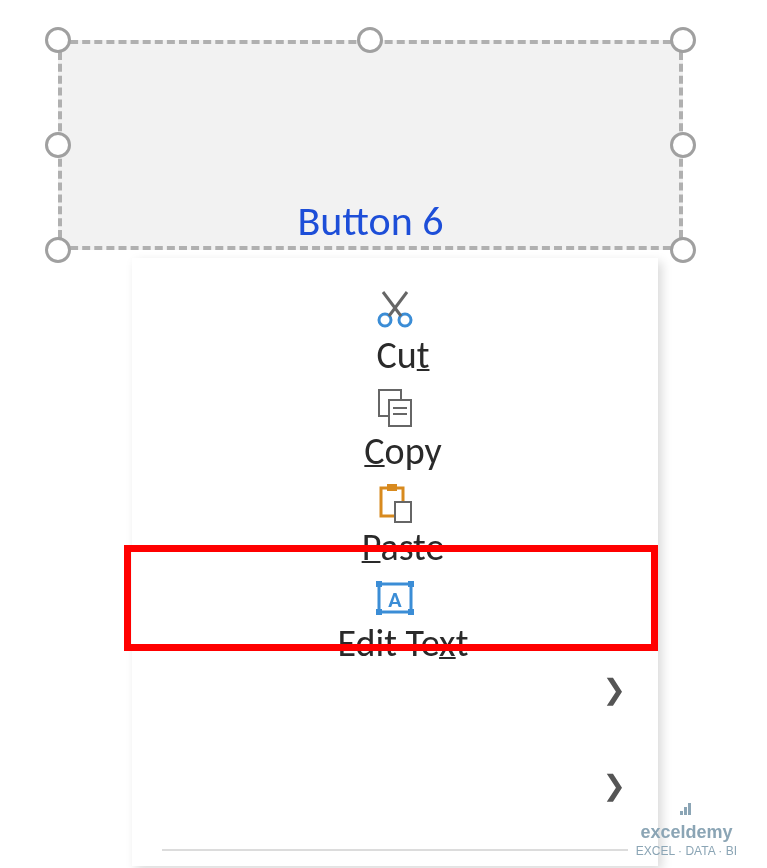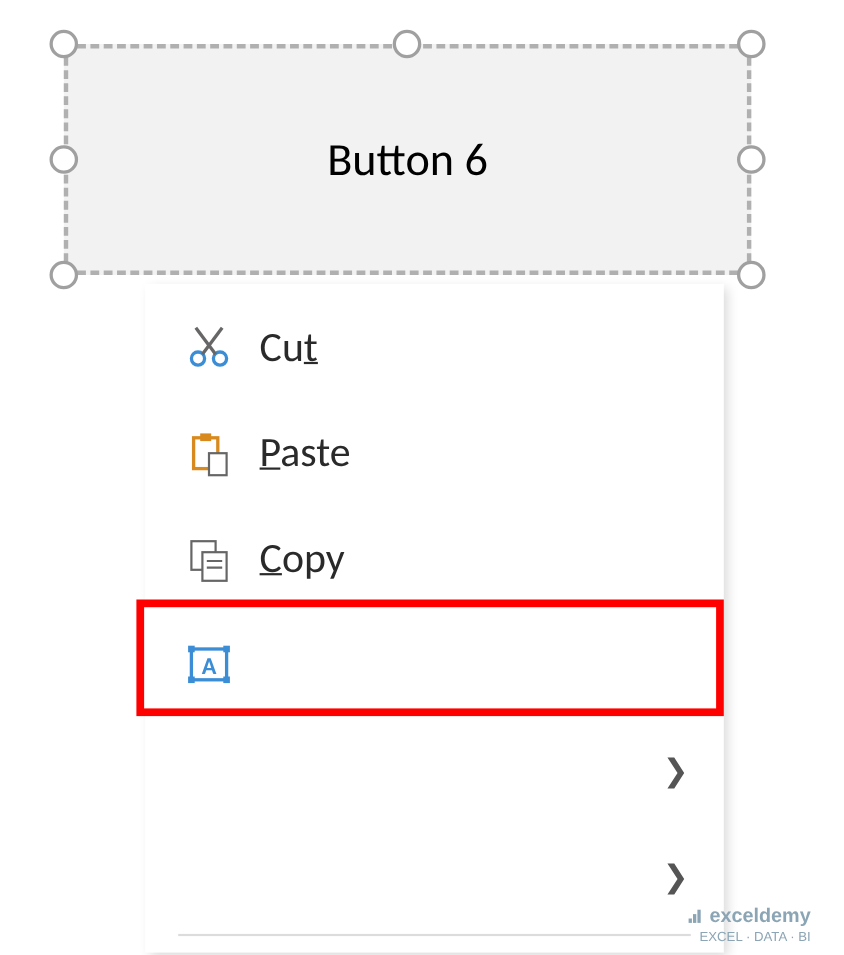--- a/index.html
+++ b/index.html
@@ -21,24 +21,24 @@
     }
     .control-button {
       position: absolute;
       left: 58px;
       top: 40px;
       width: 625px;
       height: 210px;
       background: #f2f2f2;
       border: 4px dashed #b0b0b0;
       display: flex;
-      align-items: center;
+      align-items: flex-end;
       justify-content: center;
       font-size: 42px;
-      color: #000000;
+      color: #1d4ed8;
     }
     .selection-handle {
       position: absolute;
       width: 26px;
       height: 26px;
       background: white;
       border: 3px solid #a0a0a0;
       border-radius: 50%;
       transform: translate(-50%, -50%);
     }
@@ -50,20 +50,21 @@
       background: white;
       box-shadow: 4px 4px 10px rgba(0,0,0,0.15);
       padding: 10px 0;
     }
     .menu-item {
       display: flex;
       align-items: center;
       padding: 20px 28px 20px 28px;
       position: relative;
       height: 96px;
+      flex-direction: column;
     }
     .menu-icon-slot {
       width: 60px;
       display: flex;
       justify-content: center;
       align-items: center;
       flex-shrink: 0;
     }
     .menu-label {
       font-size: 38px;
@@ -105,20 +106,21 @@
       text-align: right;
       line-height: 1.2;
     }
     .watermark-top {
       font-size: 18px;
       font-weight: bold;
       display: flex;
       align-items: center;
       gap: 5px;
       justify-content: flex-end;
+      flex-direction: column;
     }
     svg { display: block; }
   </style>
 </head>
 <body>
 
 <div class="canvas">
 
   <div class="control-button">
     <span>Button 6</span>
@@ -142,51 +144,52 @@
           <line x1="16" y1="28" x2="34" y2="4" stroke="#666" stroke-width="3"></line>
           <line x1="28" y1="28" x2="10" y2="4" stroke="#666" stroke-width="3"></line>
         </svg>
       </span>
       <span class="menu-label">Cu<span class="underline-first">t</span></span>
     </div>
 
     <div class="menu-item">
       <span class="menu-icon-slot">
         <svg width="44" height="44" viewBox="0 0 44 44">
-          <rect x="8" y="8" width="22" height="28" fill="none" stroke="#d88a1e" stroke-width="3"></rect>
-          <rect x="14" y="4" width="10" height="7" fill="#d88a1e"></rect>
-          <rect x="22" y="22" width="16" height="20" fill="white" stroke="#666" stroke-width="2"></rect>
-        </svg>
-      </span>
-      <span class="menu-label"><span class="underline-first">P</span>aste</span>
-    </div>
-
-    <div class="menu-item">
-      <span class="menu-icon-slot">
-        <svg width="44" height="44" viewBox="0 0 44 44">
           <rect x="6" y="6" width="22" height="26" fill="none" stroke="#666" stroke-width="2"></rect>
           <rect x="16" y="16" width="22" height="26" fill="white" stroke="#666" stroke-width="2"></rect>
           <line x1="20" y1="24" x2="34" y2="24" stroke="#666" stroke-width="2"></line>
           <line x1="20" y1="30" x2="34" y2="30" stroke="#666" stroke-width="2"></line>
         </svg>
       </span>
       <span class="menu-label"><span class="underline-first">C</span>opy</span>
+    </div>
+
+    <div class="menu-item">
+      <span class="menu-icon-slot">
+        <svg width="44" height="44" viewBox="0 0 44 44">
+          <rect x="8" y="8" width="22" height="28" fill="none" stroke="#d88a1e" stroke-width="3"></rect>
+          <rect x="14" y="4" width="10" height="7" fill="#d88a1e"></rect>
+          <rect x="22" y="22" width="16" height="20" fill="white" stroke="#666" stroke-width="2"></rect>
+        </svg>
+      </span>
+      <span class="menu-label"><span class="underline-first">P</span>aste</span>
     </div>
 
     <div class="menu-item">
       <span class="menu-icon-slot">
         <svg width="44" height="44" viewBox="0 0 44 44">
           <rect x="6" y="8" width="32" height="28" fill="none" stroke="#3b8dd6" stroke-width="3"></rect>
           <text x="22" y="31" font-size="22" font-weight="bold" fill="#3b8dd6" text-anchor="middle">A</text>
           <rect x="3" y="5" width="6" height="6" fill="#3b8dd6"></rect>
           <rect x="35" y="5" width="6" height="6" fill="#3b8dd6"></rect>
           <rect x="3" y="33" width="6" height="6" fill="#3b8dd6"></rect>
           <rect x="35" y="33" width="6" height="6" fill="#3b8dd6"></rect>
         </svg>
       </span>
+      <span class="menu-label">Edit Te<span class="underline-first">x</span>t</span>
     </div>
 
     <div class="menu-item">
       <span class="menu-icon-slot"></span>
       <span class="submenu-arrow">❯</span>
     </div>
 
     <div class="menu-item">
       <span class="menu-icon-slot"></span>
       <span class="submenu-arrow">❯</span>

